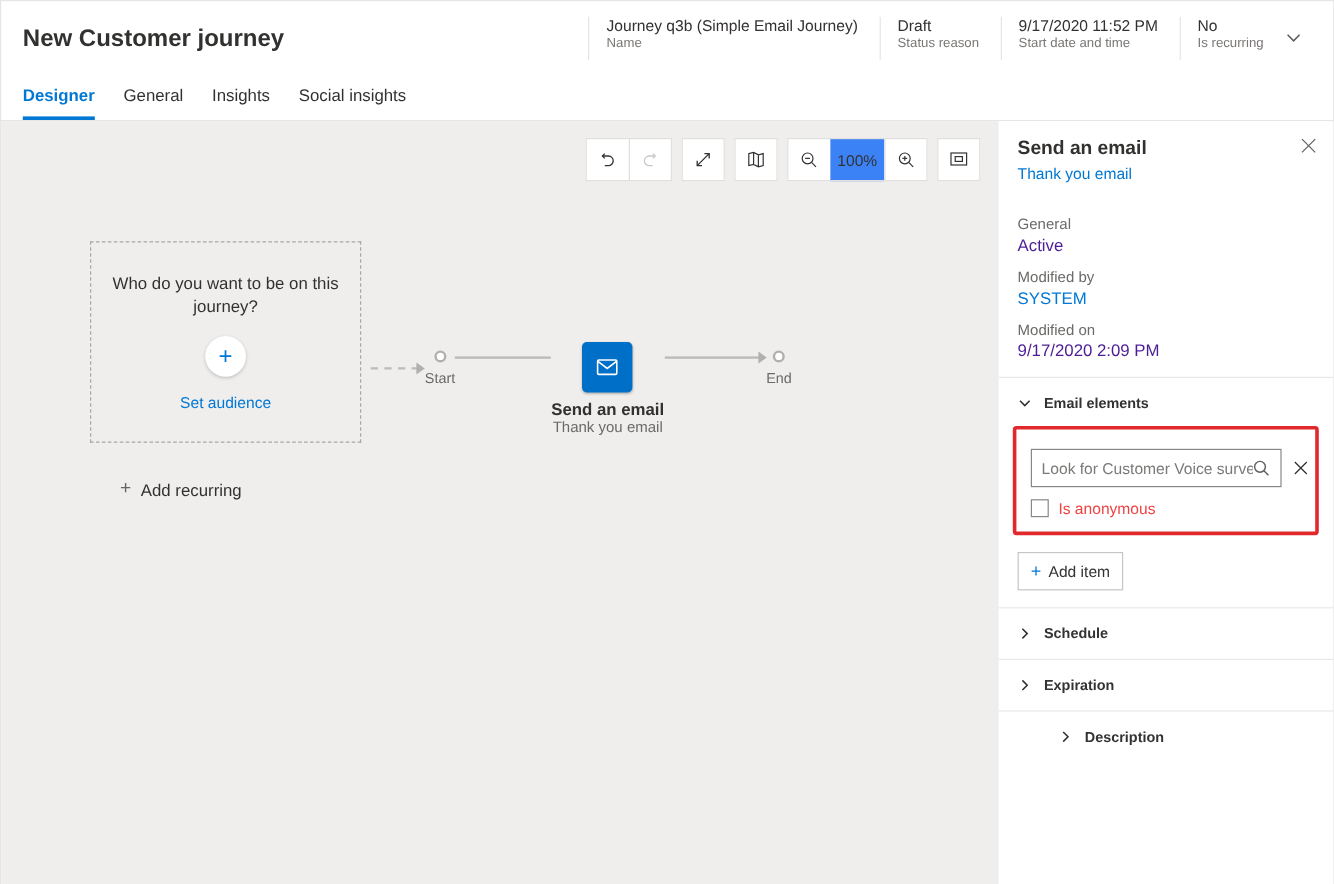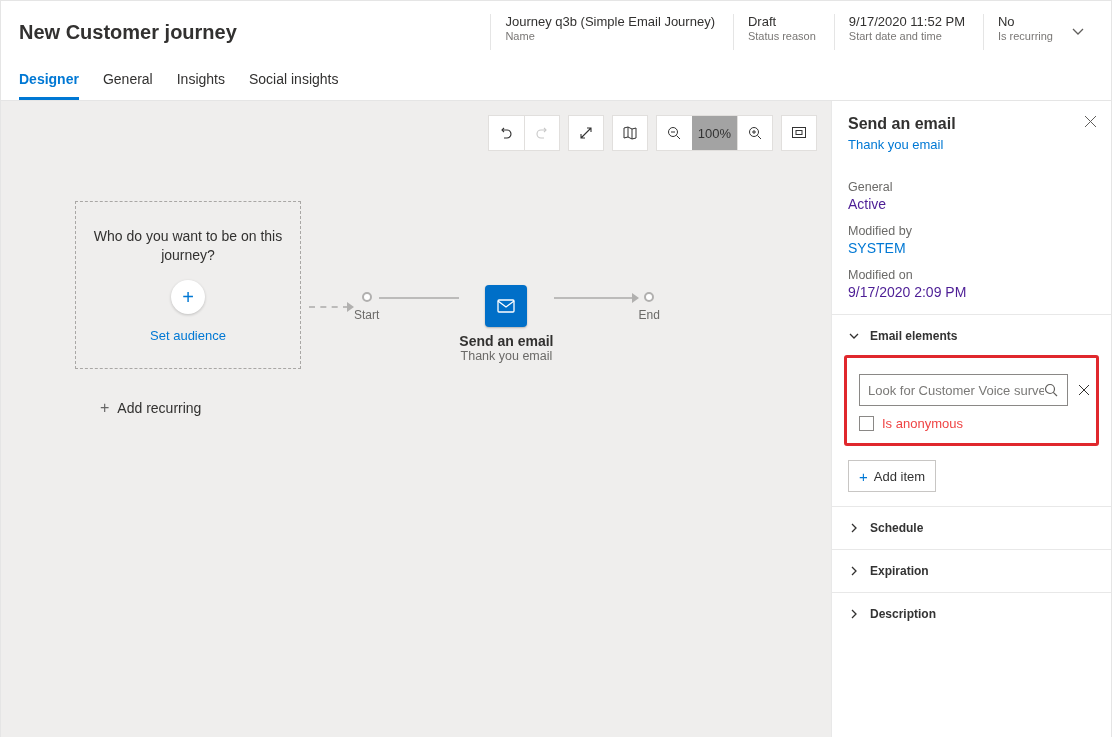--- a/index.html
+++ b/index.html
@@ -23,21 +23,21 @@
   
   .main { display: flex; height: calc(737px - 55px - 45px); border: 1px solid #e5e5e5; border-top: none; }
 
   
   .canvas { flex: 1; background: #efeeed; position: relative; padding: 14px; }
   .toolbar-row { display: flex; justify-content: flex-end; gap: 8px; }
   .tb-group { display: flex; }
   .tb-btn { background: #fff; border: 1px solid #e1dfdd; width: 36px; height: 36px; display: flex; align-items: center; justify-content: center; cursor: pointer; }
   .tb-group .tb-btn { border-right: none; }
   .tb-group .tb-btn:last-child { border-right: 1px solid #e1dfdd; }
-  .tb-zoom { background: #a3a3a3; border-top: 1px solid #e1dfdd; border-bottom: 1px solid #e1dfdd; height: 36px; display: flex; align-items: center; padding: 0 6px; font-size: 13px; }
+  .tb-zoom { background: #3b82f6; border-top: 1px solid #e1dfdd; border-bottom: 1px solid #e1dfdd; height: 36px; display: flex; align-items: center; padding: 0 6px; font-size: 13px; }
 
   .journey { position: relative; margin-top: 50px; margin-left: 60px; display: flex; align-items: flex-start; }
 
   .audience-box { width: 226px; height: 168px; border: 1px dashed #a9a7a5; display: flex; flex-direction: column; align-items: center; justify-content: center; text-align: center; padding: 12px; }
   .audience-box .prompt { font-size: 14px; color: #323130; margin-bottom: 16px; line-height: 1.35; }
   .plus-circle { width: 34px; height: 34px; border-radius: 50%; background: #fff; box-shadow: 0 1px 3px rgba(0,0,0,.2); display: flex; align-items: center; justify-content: center; color: #0078d4; font-size: 20px; margin-bottom: 14px; cursor: pointer; }
   .set-aud { color: #0078d4; font-size: 13px; cursor: pointer; }
 
   .add-swim { display: flex; align-items: center; gap: 8px; margin-top: 30px; margin-left: 85px; font-size: 14px; color: #323130; cursor: pointer; }
   .add-swim .plus { color: #666; font-size: 16px; }
@@ -296,21 +296,21 @@
       <div class="section-head">
         <span class="chev">
           <svg viewBox="0 0 12 12" width="12" height="12">
               <path d="M4 2l4 4-4 4" stroke="#323130" stroke-width="1.3" fill="none"></path>
             </svg>
         </span>
         <span>Expiration</span>
       </div>
     </div>
 
-    <div class="section" style="border-bottom:none;">
+    <div class="section" style="border-bottom:none;margin-left:34px;">
       <div class="section-head">
         <span class="chev">
           <svg viewBox="0 0 12 12" width="12" height="12">
               <path d="M4 2l4 4-4 4" stroke="#323130" stroke-width="1.3" fill="none"></path>
             </svg>
         </span>
         <span>Description</span>
       </div>
     </div>
 

